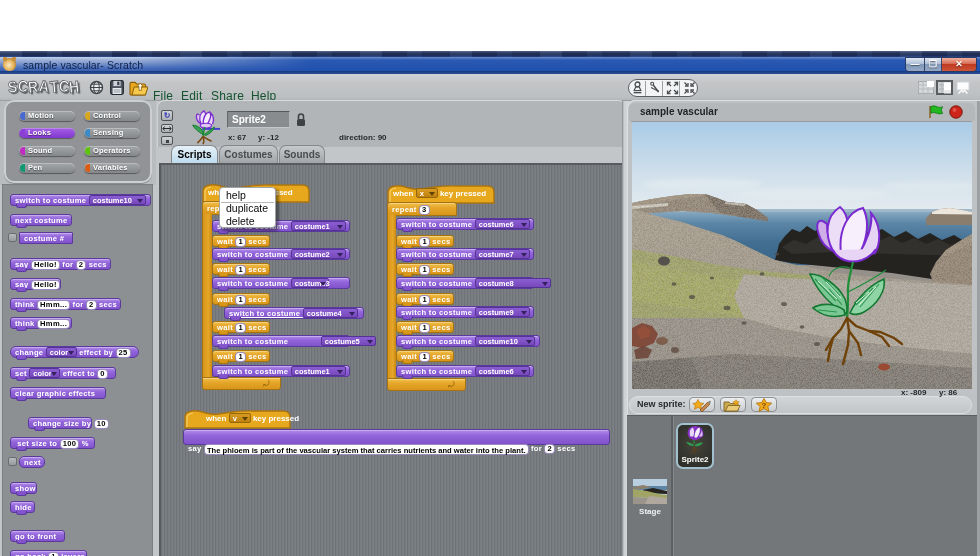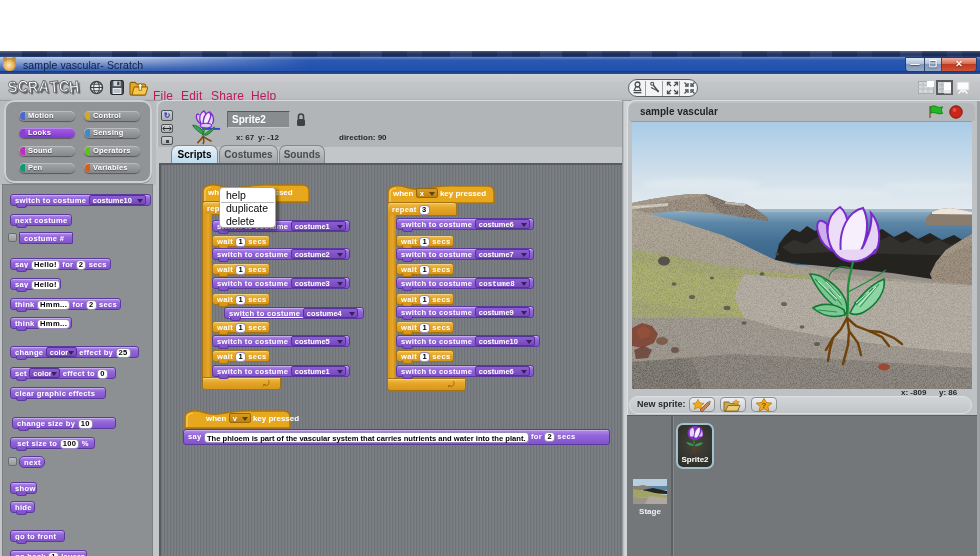--- a/index.html
+++ b/index.html
@@ -30,21 +30,21 @@
 #wb-close { width:34px; border-right:none; background:linear-gradient(#f0b0a0,#d66a52 45%,#c03a22 50%,#cc5538); }
 
 
 #menubar { left:0; top:74px; width:980px; height:27px;
   background:linear-gradient(#cfd2d6,#c3c5c7 35%,#bcbfc1 90%,#b4b7b9); border-bottom:1px solid #9b9ea0; }
 #logo { left:8px; top:78px; font-size:14px; font-weight:bold; color:#fff; letter-spacing:0.5px;
   -webkit-text-stroke:0.8px #65686b; text-shadow:1.5px 1.5px 1px rgba(60,63,66,.8); transform:scaleY(1.15); }
 #logo span { display:inline-block; }
 #logo span:nth-child(odd) { transform:rotate(-6deg) translateY(0.5px); }
 #logo span:nth-child(even) { transform:rotate(5deg); }
-.menuitem { top:89px; font-size:12px; color:#be185d; letter-spacing:0.2px; }
+.menuitem { top:89px; font-size:12px; color:#14532d; letter-spacing:0.2px; }
 
 
 #content { left:0; top:101px; width:980px; height:455px; background:#c3c6c8; }
 
 
 #catpanel { left:4px; top:100px; width:148px; height:83px; background:#919396; border:2px solid #cdd0d2; border-radius:10px; box-shadow:0 1px 0 #8a8d8f; }
 .catbtn { position:absolute; width:56px; height:10px; border-radius:5px;
   background:linear-gradient(#a4a7a9,#85888b); box-shadow:0 1px 1px rgba(0,0,0,.4), inset 0 1px 0 rgba(255,255,255,.25);
   color:#fff; font-size:7.5px; font-weight:bold; line-height:10px; padding-left:9px; letter-spacing:0.2px; text-shadow:0 1px 1px rgba(0,0,0,.5); overflow:hidden; }
 .catbtn i { position:absolute; left:1px; top:1px; bottom:1px; width:5px; border-radius:4px 0 0 4px; }
@@ -196,24 +196,24 @@
   <div class="abs" id="palette"></div>
   <div id="paletteblocks">
     <div class="pb" style="left:10px; top:194px; width:141px;">switch to costume <span class="dd" style="width:57px;">costume10</span></div>
     <div class="pb" style="left:10px; top:214px; width:62px;">next costume</div>
     <div class="chk" style="left:8px; top:233px;"></div>
     <div class="pb noaf" style="left:19px; top:232px; width:54px; border-radius:1px;">costume #</div>
     <div class="pb" style="left:10px; top:258px; width:101px;">say <span class="wa">Hello!</span> for <span class="wa">2</span> secs</div>
     <div class="pb" style="left:10px; top:278px; width:51px;">say <span class="wa">Hello!</span></div>
     <div class="pb" style="left:10px; top:298px; width:111px;">think <span class="wa">Hmm...</span> for <span class="wa">2</span> secs</div>
     <div class="pb" style="left:10px; top:317px; width:62px;">think <span class="wa">Hmm...</span></div>
-    <div class="pb" style="left:10px; top:346px; width:129px;">change <span class="dd" style="width:31px;">color</span> effect by <span class="wa">25</span></div>
+    <div class="pb" style="left:10px; top:346px; width:129px;border-radius:6px;">change <span class="dd" style="width:31px;">color</span> effect by <span class="wa">25</span></div>
     <div class="pb" style="left:10px; top:367px; width:106px;">set <span class="dd" style="width:31px;">color</span> effect to <span class="wa">0</span></div>
     <div class="pb" style="left:10px; top:387px; width:96px;">clear graphic effects</div>
-    <div class="pb" style="left:12px; top:417px; width:104px;">change size by <span class="wa">10</span></div>
+    <div class="pb" style="left:28px; top:417px; width:64px;">change size by <span class="wa">10</span></div>
     <div class="pb" style="left:10px; top:437px; width:85px;text-align:center;">set size to <span class="wa">100</span> %</div>
     <div class="chk" style="left:8px; top:457px;"></div>
     <div class="pb noaf" style="left:19px; top:456px; width:26px; border-radius:5px;">next</div>
     <div class="pb" style="left:10px; top:482px; width:27px;">show</div>
     <div class="pb" style="left:10px; top:501px; width:25px;">hide</div>
     <div class="pb" style="left:10px; top:530px; width:55px;">go to front</div>
     <div class="pb" style="left:10px; top:550px; width:77px;">go back <span class="wa">1</span> layers</div>
   </div>
 
   <div class="abs" id="mheader"></div>
@@ -241,21 +241,21 @@
         <path d="M16 29 C14 32 12 34 10 36"></path>
         <path d="M16 29 C17 32 17 35 16 37"></path>
         <path d="M16 29 C19 31 22 33 25 34"></path>
       </g>
     </svg>
     <div class="abs" style="left:227px; top:111px; width:63px; height:17px; background:#898c8e; border-top:1.5px solid #55585b; border-left:1.5px solid #66696c; border-right:1px solid #b4b7b9; border-bottom:1px solid #c4c7c9; color:#fff; font-size:10px; font-weight:bold; line-height:15px; padding-left:4px;">Sprite2</div>
     <svg class="abs" style="left:295px; top:112px;" width="12" height="16" viewBox="0 0 12 16">
       <path d="M3.5 7 L3.5 4.5 Q3.5 2 6 2 Q8.5 2 8.5 4.5 L8.5 7" fill="none" stroke="#3f4245" stroke-width="1.6"></path>
       <rect x="2" y="7" width="8" height="7" rx="1.5" fill="#3f4245"></rect>
     </svg>
-    <div class="abs tiny" style="left:228px; top:133px; font-size:8px;margin-left:8px;">x: 67</div>
+    <div class="abs tiny" style="left:228px; top:133px; font-size:8px;">x: 67</div>
     <div class="abs tiny" style="left:258px; top:133px; font-size:8px;">y: -12</div>
     <div class="abs tiny" style="left:291px; top:133px; font-size:8px;padding-left:48px;">direction: 90</div>
   </div>
   <div class="abs tab" style="left:171px; width:47px; background:linear-gradient(#e6f1f8,#bddbed); color:#000;">Scripts</div>
   <div class="abs tab" style="left:219px; width:59px; background:linear-gradient(#c6c9cb,#a2a5a8); color:#494c4f;">Costumes</div>
   <div class="abs tab" style="left:279px; width:46px; background:linear-gradient(#c6c9cb,#a2a5a8); color:#494c4f;">Sounds</div>
   <div class="abs" id="scripts"></div>
   <div class="abs" id="mgap"></div>
   <div id="scriptblocks">
 
@@ -266,57 +266,57 @@
     <div class="abs" style="left:208px; top:188px; color:#fff; font-size:8px; font-weight:bold;">when</div>
     <div class="abs" style="left:262px; top:188px; color:#fff; font-size:8px; font-weight:bold;">pressed</div>
     <div class="ob noaf" style="left:202px; top:201px; width:70px; height:14px; border-radius:3px 3px 0 0; padding-top:2px;">repeat</div>
     <div class="abs" style="left:202px; top:214px; width:10px; height:165px; background:linear-gradient(90deg,#d8961b,#e5a629 60%,#c9880f); border-left:1px solid #a57310;"></div>
     <div class="ob noaf" style="left:202px; top:377px; width:79px; height:13px; border-radius:0 0 3px 3px; color:#9a6a08; text-align:right; padding-right:10px;">⤾</div>
 
     <div class="pb" style="left:212px; top:219.5px; width:138px;">switch to costume <span class="dd" style="width:55px;">costume1</span></div>
     <div class="ob" style="left:212px; top:234.5px; width:58px;">wait <span class="wa">1</span> secs</div>
     <div class="pb" style="left:212px; top:248px; width:138px;">switch to costume <span class="dd" style="width:55px;">costume2</span></div>
     <div class="ob" style="left:212px; top:263px; width:58px;">wait <span class="wa">1</span> secs</div>
-    <div class="pb" style="left:212px; top:277px; width:138px;">switch to costume <span class="dd" style="width:55px;">costume3</span></div>
+    <div class="pb" style="left:212px; top:277px; width:138px;">switch to costume <span class="dd" style="width:38px;">costume3</span></div>
     <div class="ob" style="left:212px; top:292.5px; width:58px;">wait <span class="wa">1</span> secs</div>
     <div class="pb" style="left:224px; top:306.5px; width:140px;text-decoration:underline;">switch to costume <span class="dd" style="width:55px;">costume4</span></div>
     <div class="ob" style="left:212px; top:321px; width:58px;">wait <span class="wa">1</span> secs</div>
-    <div class="pb" style="left:212px; top:335px; width:138px;">switch to costume <span class="dd" style="width:55px;">costume5</span></div>
+    <div class="pb" style="left:212px; top:335px; width:138px;">switch to costume <span class="dd" style="width:55px;margin-left:30px;">costume5</span></div>
     <div class="ob" style="left:212px; top:350px; width:58px;">wait <span class="wa">1</span> secs</div>
     <div class="pb" style="left:212px; top:365px; width:138px;">switch to costume <span class="dd" style="width:55px;">costume1</span></div>
 
     <svg class="abs" style="left:387px; top:184px;" width="108" height="20" viewBox="0 0 108 20">
       <path d="M1 19 L1 8 Q1 3 8 2 Q14 1.2 20 3.5 Q27 6 34 5 Q42 4 48 3 Q60 1.5 70 2 L100 2 Q107 2 107 8 L107 19 Z" fill="#e8a81e" stroke="#aa7410" stroke-width="1.4"></path>
       <path d="M3 18 L3 9 Q3 5 9 4" fill="none" stroke="#f6cf6a" stroke-width="1.2"></path>
     </svg>
     <div class="abs" style="left:393px; top:189px; color:#fff; font-size:8px; font-weight:bold;">when <span class="od" style="width:22px;">x</span> key pressed</div>
     <div class="ob noaf" style="left:387px; top:201.5px; width:70px; height:14px; border-radius:3px 3px 0 0; padding-top:2px;">repeat <span class="wa">3</span></div>
     <div class="abs" style="left:387px; top:214.5px; width:9px; height:164px; background:linear-gradient(90deg,#d8961b,#e5a629 60%,#c9880f); border-left:1px solid #a57310;"></div>
     <div class="ob noaf" style="left:387px; top:377.5px; width:79px; height:13px; border-radius:0 0 3px 3px; color:#9a6a08; text-align:right; padding-right:10px;">⤾</div>
 
     <div class="pb" style="left:396px; top:217.5px; width:138px;">switch to costume <span class="dd" style="width:55px;">costume6</span></div>
     <div class="ob" style="left:396px; top:235px; width:58px;">wait <span class="wa">1</span> secs</div>
     <div class="pb" style="left:396px; top:248px; width:138px;">switch to costume <span class="dd" style="width:55px;">costume7</span></div>
     <div class="ob" style="left:396px; top:263px; width:58px;">wait <span class="wa">1</span> secs</div>
-    <div class="pb" style="left:396px; top:277px; width:138px;">switch to costume <span class="dd" style="width:55px;font-family:Liberation Mono, monospace;">costume8</span></div>
+    <div class="pb" style="left:396px; top:277px; width:138px;">switch to costume <span class="dd" style="width:76px;">costume8</span></div>
     <div class="ob" style="left:396px; top:292.5px; width:58px;">wait <span class="wa">1</span> secs</div>
     <div class="pb" style="left:396px; top:306px; width:138px;">switch to costume <span class="dd" style="width:55px;">costume9</span></div>
     <div class="ob" style="left:396px; top:320.5px; width:58px;">wait <span class="wa">1</span> secs</div>
     <div class="pb" style="left:396px; top:334.5px; width:144px;">switch to costume <span class="dd" style="width:60px;">costume10</span></div>
     <div class="ob" style="left:396px; top:350px; width:58px;">wait <span class="wa">1</span> secs</div>
     <div class="pb" style="left:396px; top:365px; width:138px;">switch to costume <span class="dd" style="width:55px;">costume6</span></div>
 
     <div class="abs" style="left:219px; top:187px; width:57px; height:41px; background:#fff; border:1px solid #a0a3a6; border-radius:4px; box-shadow:2.5px 2.5px 3px rgba(0,0,0,.4); font-size:10.5px; color:#0a0a0a; padding:1px 0 0 6px; line-height:13px;">help<br>duplicate<br>delete<div style="position:absolute;left:1px;right:1px;top:14px;height:1px;background:#b4b7b9;"></div></div>
 
     <svg class="abs" style="left:184px; top:408px;" width="107" height="21" viewBox="0 0 107 21">
       <path d="M1 20 L1 9 Q1 4 8 3 Q14 2.2 20 4.5 Q27 7 34 6 Q42 5 48 4 Q60 2.5 70 3 L99 3 Q106 3 106 9 L106 20 Z" fill="#e8a81e" stroke="#aa7410" stroke-width="1.4"></path>
       <path d="M3 19 L3 10 Q3 6 9 5" fill="none" stroke="#f6cf6a" stroke-width="1.2"></path>
     </svg>
     <div class="abs" style="left:190px; top:414px; color:#fff; font-size:8px; font-weight:bold;margin-left:16px;">when <span class="od" style="width:22px;">v</span> key pressed</div>
-    <div class="pb noaf" style="left:183px; top:429px; width:427px; height:16px; padding-top:2px;">say <span class="wa" style="height:11px; line-height:11px; letter-spacing:0px;">The phloem is part of the vascular system that carries nutrients and water into the plant.</span> for <span class="wa">2</span> secs</div>
+    <div class="pb noaf" style="left:183px; top:429px; width:427px; height:16px; padding-top:14px;">say <span class="wa" style="height:11px; line-height:11px; letter-spacing:0px;">The phloem is part of the vascular system that carries nutrients and water into the plant.</span> for <span class="wa">2</span> secs</div>
   </div>
 
   <div class="abs" id="rpane"></div>
   <div class="abs" id="stagehead"></div>
   <div class="abs" id="stage"></div>
   <div class="abs" id="newsprite"></div>
   <div class="abs" id="spritelist"></div>
   <div class="abs" style="left:977px; top:101px; width:3px; height:455px; background:#9da0a3;"></div>
   <div id="rcontent">
     <div class="abs" style="left:629px; top:103px; width:346px; height:18px; background:#b5b8ba; border-radius:6px 6px 0 0;"></div>

